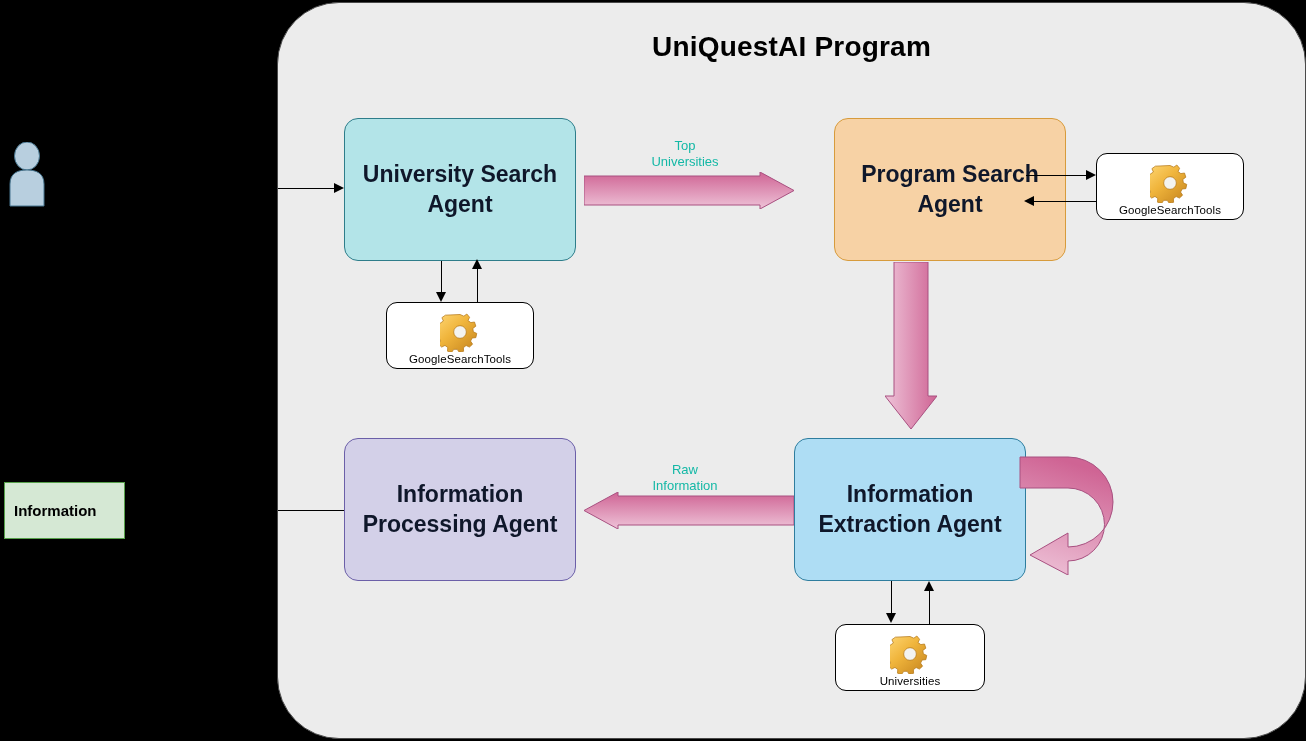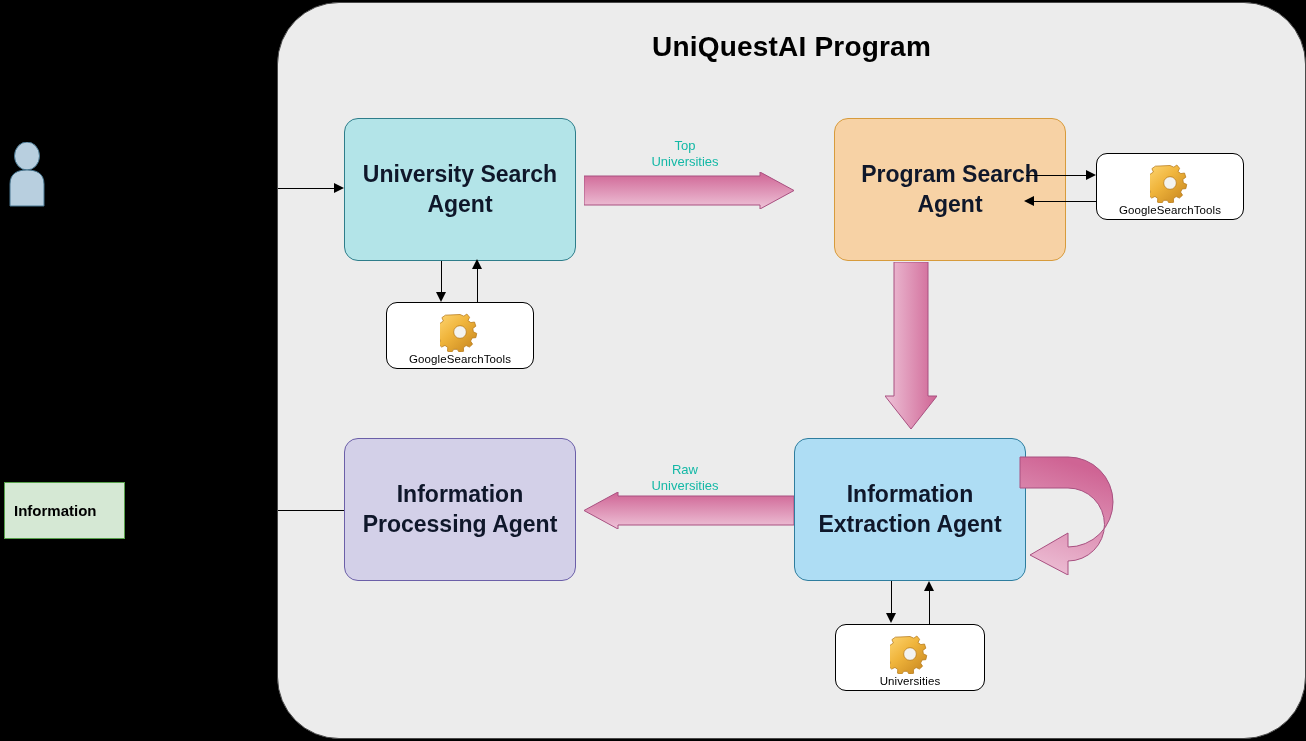--- a/index.html
+++ b/index.html
@@ -184,21 +184,21 @@
       <defs>
         <linearGradient id="gradRI" x1="0" y1="0" x2="0" y2="1">
           <stop offset="0%" stop-color="#cf6494"></stop>
           <stop offset="100%" stop-color="#eec3d8"></stop>
         </linearGradient>
       </defs>
       <path d="M210 4 L34 4 L34 0 L0 18.5 L34 37 L34 33 L210 33 Z" fill="url(#gradRI)" stroke="#a85080" stroke-width="1"></path>
     </svg>
   </div>
   <div class="edge-label" style="left:619px; top:462px; width:132px;">Raw
-Universities</div>
+Information</div>
 
   <div class="block-arrow" style="left:1018px; top:455px;">
     <svg width="100" height="120" viewBox="0 0 100 120">
       <defs>
         <linearGradient id="gradSL" x1="0.35" y1="0" x2="0.1" y2="1">
           <stop offset="0%" stop-color="#cf6494"></stop>
           <stop offset="100%" stop-color="#eec3d8"></stop>
         </linearGradient>
       </defs>
       <path d="M0 6

